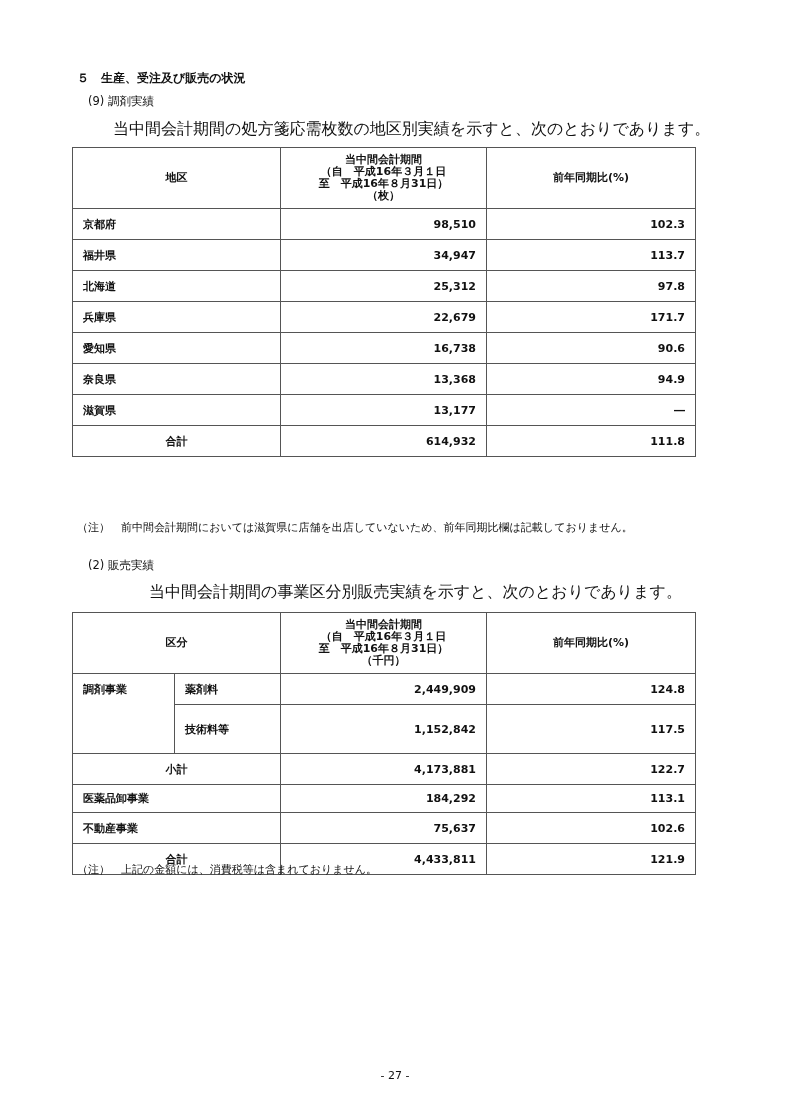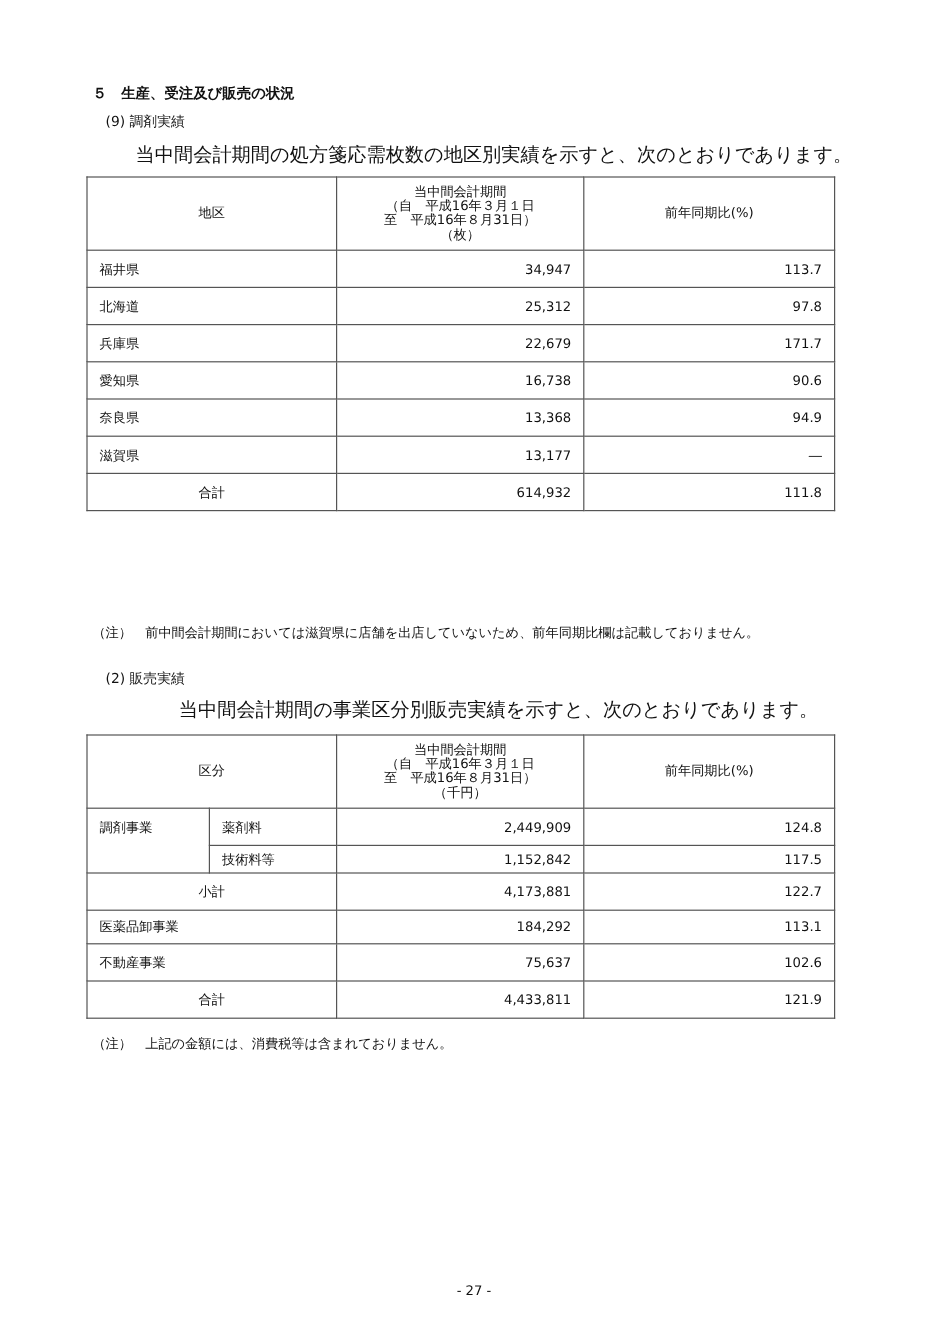--- a/index.html
+++ b/index.html
@@ -6,21 +6,21 @@
     body {
       width: 790px; height: 1118px; position: relative; overflow: hidden;
       font-family: "DejaVu Sans", "Liberation Sans", sans-serif;
       color: #111; font-size: 11px;
     }
     .abs { position: absolute; white-space: nowrap; }
     .h1 { left: 77px; top: 70px; font-size: 12px; font-weight: bold; }
     .h2 { font-size: 11.5px; }
     .p { font-size: 16px; }
     table { position: absolute; border-collapse: collapse; table-layout: fixed; font-size: 11px; }
-    td, th { border: 1px solid #555; padding: 0 10px; font-weight: normal; }
+    td, th { border: 1px solid #555; padding: 0 10px; font-weight: bold; }
     th { text-align: center; line-height: 12px; }
     td.num { text-align: right; }
     td.ctr { text-align: center; }
     td.left { text-align: left; }
     .note { font-size: 11px; }
     .pageno { left: 0; width: 790px; text-align: center; top: 1069px; font-size: 11px; }
   </style>
 </head>
 <body>
 
@@ -37,20 +37,25 @@
   <tbody>
       <tr style="height:61px">
     <th>地区</th>
     <th>
       <div>当中間会計期間</div>
       <div>（自　平成16年３月１日</div>
       <div>至　平成16年８月31日）</div>
       <div>（枚）</div>
     </th>
     <th>前年同期比(%)</th>
+  </tr>
+  <tr style="height:31px">
+    <td class="left">京都府</td>
+    <td class="num">98,510</td>
+    <td class="num">102.3</td>
   </tr>
   <tr style="height:31px">
     <td class="left">福井県</td>
     <td class="num">34,947</td>
     <td class="num">113.7</td>
   </tr>
   <tr style="height:31px">
     <td class="left">北海道</td>
     <td class="num">25,312</td>
     <td class="num">97.8</td>
@@ -105,21 +110,21 @@
       <div>（千円）</div>
     </th>
     <th>前年同期比(%)</th>
   </tr>
   <tr style="height:31px">
     <td rowspan="2" class="left" style="vertical-align:top; padding-top:8px;">調剤事業</td>
     <td class="left">薬剤料</td>
     <td class="num">2,449,909</td>
     <td class="num">124.8</td>
   </tr>
-  <tr style="height:23px">
+  <tr style="height:49px">
     <td class="left">技術料等</td>
     <td class="num">1,152,842</td>
     <td class="num">117.5</td>
   </tr>
   <tr style="height:31px">
     <td colspan="2" class="ctr">小計</td>
     <td class="num">4,173,881</td>
     <td class="num">122.7</td>
   </tr>
   <tr style="height:28px">

